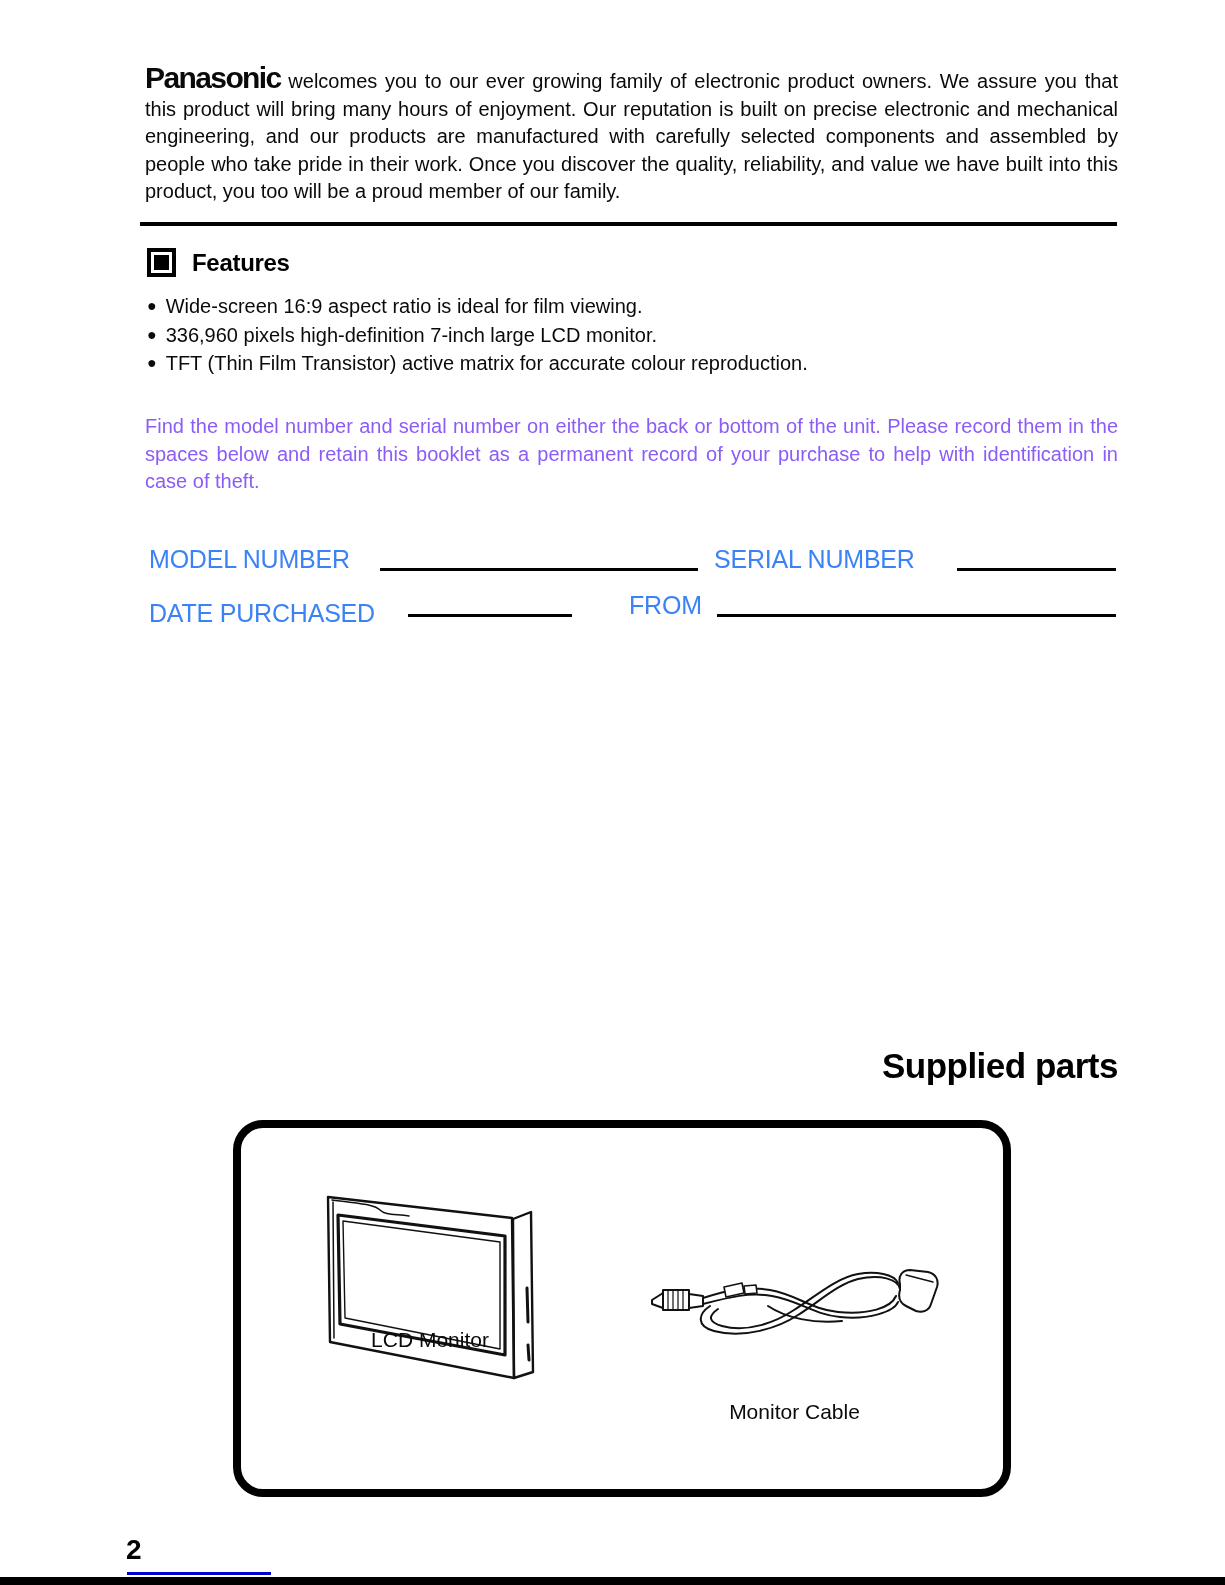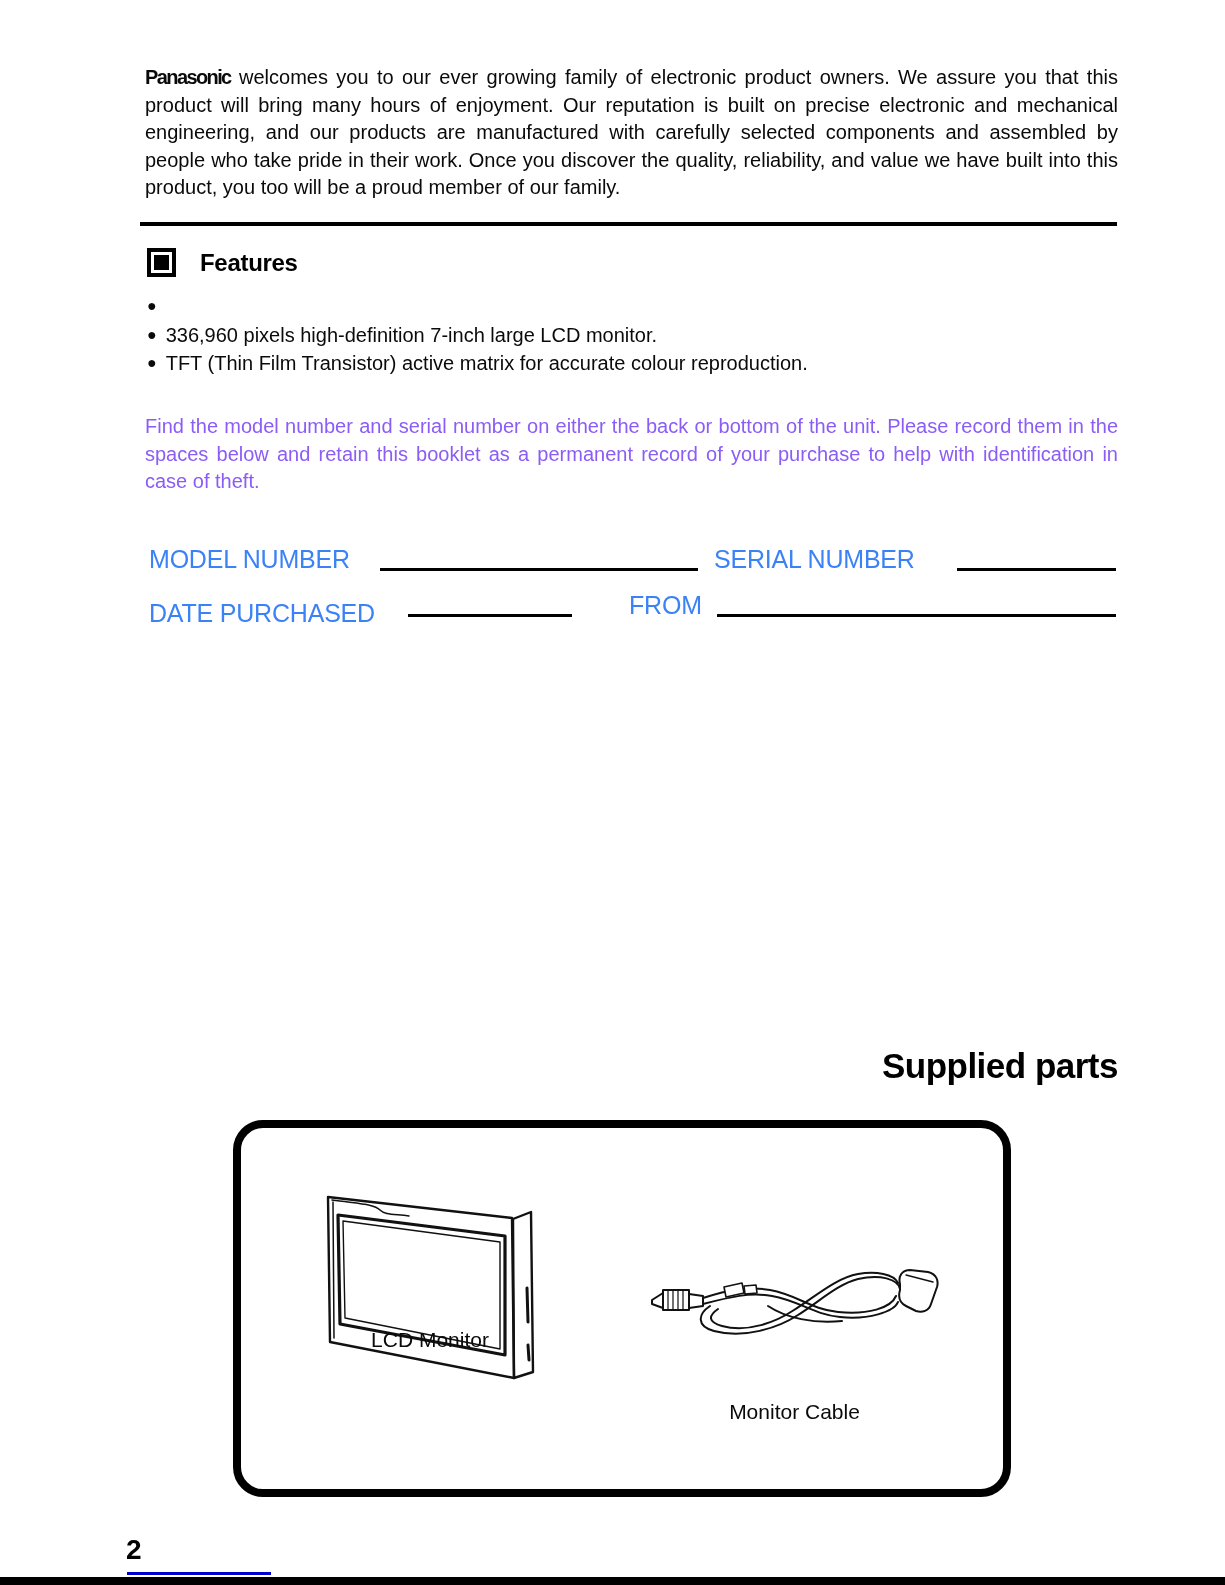--- a/index.html
+++ b/index.html
@@ -8,31 +8,31 @@
   .page {
     position:relative; width:1225px; height:1585px; background:#ffffff;
     overflow:hidden;
   }
   
   .intro {
     position:absolute; left:145px; top:64px; width:973px;
     font-size:20px; line-height:27.5px; text-align:justify; color:#0a0a0a;
   }
   .brand {
-    font-weight:bold; font-size:20px; letter-spacing:-1.6px; line-height:0.9;
+    font-weight:bold; font-size:30px; letter-spacing:-1.6px; line-height:0.9;
     white-space:nowrap;
   }
   .rule {
     position:absolute; left:140px; top:222px; width:977px; height:4px;
     background:#000;
   }
   
   .features-head {
     position:absolute; left:147px; top:248px; display:flex; align-items:center;
-    gap:24px;
+    gap:16px;
   }
   .sq-icon {
     width:29px; height:29px; border:4px solid #000; background:#fff;
     display:flex; align-items:center; justify-content:center;
   }
   .sq-icon .fill { width:15px; height:15px; background:#000; }
   .features-title { font-size:24px; font-weight:bold; letter-spacing:-0.3px; }
   .bullets { position:absolute; left:147px; top:292px; width:960px;
     font-size:20px; line-height:28.5px; color:#0a0a0a; }
   .bullet-row { display:flex; gap:9px; }
@@ -86,20 +86,21 @@
   <div class="features-head">
     <span class="sq-icon">
       <span class="fill"></span>
     </span>
     <span class="features-title">Features</span>
   </div>
 
   <div class="bullets">
     <div class="bullet-row">
       <span class="bullet-dot">●</span>
+      <span>Wide-screen 16:9 aspect ratio is ideal for film viewing.</span>
     </div>
     <div class="bullet-row">
       <span class="bullet-dot">●</span>
       <span>336,960 pixels high-definition 7-inch large LCD monitor.</span>
     </div>
     <div class="bullet-row">
       <span class="bullet-dot">●</span>
       <span>TFT (Thin Film Transistor) active matrix for accurate colour reproduction.</span>
     </div>
   </div>

